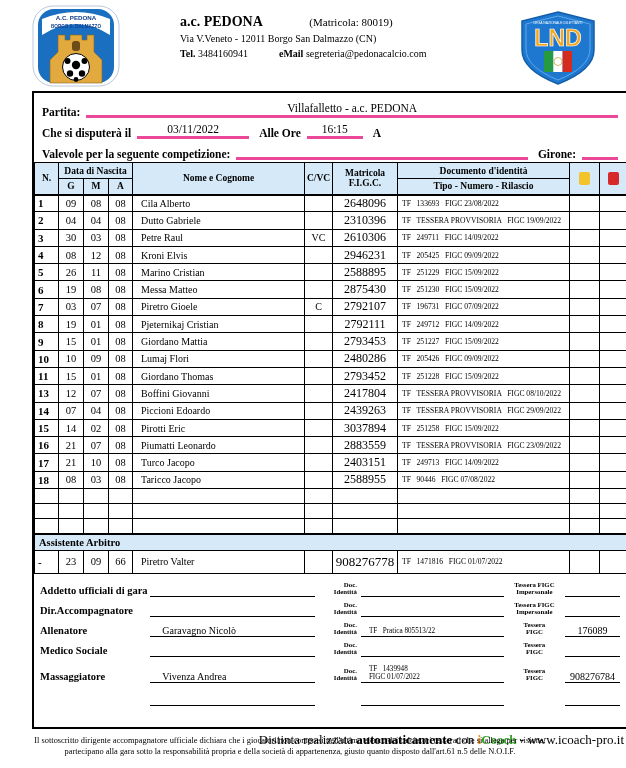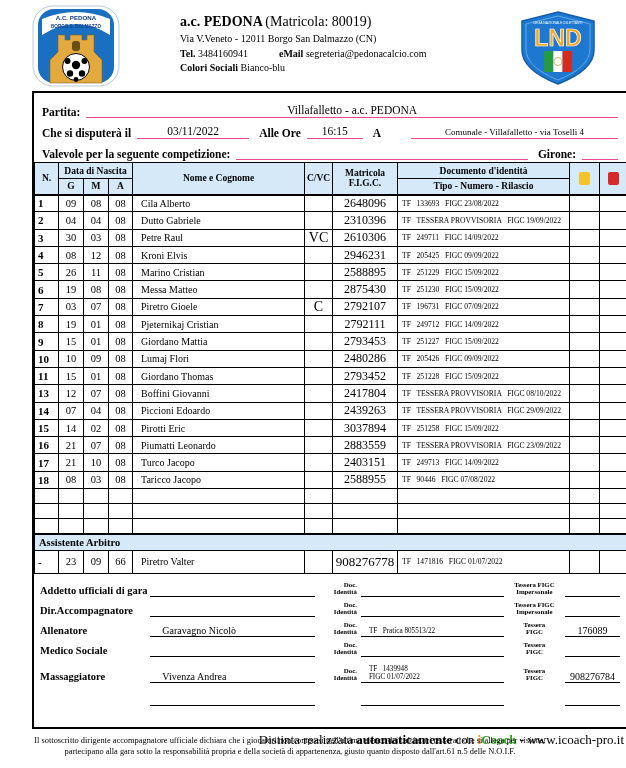--- a/index.html
+++ b/index.html
@@ -6,51 +6,51 @@
   html,body { width:626px; height:768px; background:#fff; overflow:hidden;
               font-family:"Liberation Serif", serif; color:#000; }
   .page { position:relative; width:626px; height:768px; }
 
   
   .letterhead { position:relative; height:90px; }
   .club-badge { position:absolute; left:32px; top:5px; }
   .lnd-badge  { position:absolute; right:28px; top:10px; }
   .club-info  { position:absolute; left:180px; top:12px; line-height:1.45; font-size:10px; }
   .club-title { font-size:14px; font-weight:bold; }
-  .club-sub   { font-size:14px; }
+  .club-sub   { font-size:11px;margin-left:44px; }
   .b { font-weight:bold; }
   .club-info .gap { display:inline-block; width:26px; }
 
   
   .sheet { position:absolute; left:32px; top:91px; width:598px; height:638px;
            border:2px solid #000; background:#fff; display:flex; flex-direction:column; }
 
   .match-info { padding:4px 10px 2px 8px; }
   .mline { display:flex; align-items:flex-end; height:21px; font-size:11.5px; }
   .mlabel { font-weight:bold; white-space:nowrap; margin-right:6px; }
-  .u { border-bottom:1px solid #ec4899; display:flex; justify-content:center;
+  .u { border-bottom:3px solid #ec4899; display:flex; justify-content:center;
        align-items:flex-end; min-width:30px; line-height:1.15; }
   .u.fill { flex:1; }
   .venue { font-size:9px; padding-bottom:1px; }
   .mgap { width:10px; }
 
   
   table { width:100%; border-collapse:collapse; table-layout:fixed; }
   col.c-n{width:24px} col.c-g{width:25px} col.c-m{width:25px} col.c-a{width:24px}
   col.c-cvc{width:28px} col.c-matr{width:65px} col.c-doc{width:172px}
   col.c-y{width:30px} col.c-r{width:28px}
   th,td { border:1px solid #000; overflow:hidden; }
   thead th { background:#d5e9f8; font-size:9.5px; font-weight:bold; height:16px; }
   thead { border-bottom:2px solid #000; }
   tbody tr { height:17.3px; }
   tr.empty-row { height:15.2px; }
   td.n   { font-weight:bold; font-size:11px; padding-left:3px; }
   td.d   { text-align:center; font-size:10.5px; }
   td.nm  { padding-left:8px; font-size:10px; }
-  td.cvc { text-align:center; font-size:14px; }
+  td.cvc { text-align:center; font-size:10px; }
   td.mat { text-align:center; font-size:12px; }
   td.doc { font-size:7.6px; padding-left:4px; white-space:pre; }
   tr.section-bar { height:16px; border-top:2px solid #000; }
   tr.section-bar td { background:#d5e9f8; font-weight:bold; font-size:10.5px;
                       text-align:left; padding-left:4px; }
   tr.assistant-row { height:23px; }
   tr.assistant-row td.mat { font-size:13px; }
   .card-chip { width:11px; height:13px; border-radius:2px; margin:0 auto; }
   .card-chip.yellow { background:#f3c32b; }
   .card-chip.red    { background:#d7282a; }
@@ -108,24 +108,20 @@
         <span class="club-sub">(Matricola: 80019)</span>
       </div>
       <div>Via V.Veneto - 12011 Borgo San Dalmazzo (CN)</div>
       <div>
         <span class="b">Tel.</span>
         <span>3484160941</span>
         <span class="gap"></span>
         <span class="b">eMail</span>
         <span>segreteria@pedonacalcio.com</span>
       </div>
-      <div>
-        <span class="b">Colori Sociali</span>
-        <span>Bianco-blu</span>
-      </div>
     </div>
 
     <svg class="lnd-badge" width="80" height="76" viewBox="0 0 80 76">
       <path d="M40 2 L76 11 V40 Q76 60 40 74 Q4 60 4 40 V11 Z" fill="#1e78d0" stroke="#135ea8" stroke-width="1.5"></path>
       <path d="M40 6 L72 14 V39 Q72 57 40 70 Q8 57 8 39 V14 Z" fill="none" stroke="#5ea9e8" stroke-width="1"></path>
       <text x="40" y="13.5" text-anchor="middle" font-size="3.4" fill="#ffffff" font-family="Liberation Sans, sans-serif">LEGA NAZIONALE DILETTANTI</text>
       <text x="40" y="36" text-anchor="middle" font-size="23" font-weight="bold" fill="#f2a71f" stroke="#ffffff" stroke-width="0.7" font-family="Liberation Sans, sans-serif">LND</text>
       <g>
         <rect x="26" y="41" width="9.3" height="21" fill="#259a3f"></rect>
         <rect x="35.3" y="41" width="9.3" height="21" fill="#ffffff"></rect>
@@ -144,21 +140,20 @@
       </div>
       <div class="mline">
         <span class="mlabel">Che si disputerà il</span>
         <span class="u" style="width:112px">03/11/2022</span>
         <span class="mgap"></span>
         <span class="mlabel">Alle Ore</span>
         <span class="u" style="width:56px">16:15</span>
         <span class="mgap"></span>
         <span class="mlabel">A</span>
         <span class="mgap" style="width:24px"></span>
-        <span class="u fill venue">Comunale - Villafalletto - via Toselli 4</span>
       </div>
       <div class="mline">
         <span class="mlabel">Valevole per la seguente competizione:</span>
         <span class="u fill"></span>
         <span class="mgap"></span>
         <span class="mlabel">Girone:</span>
         <span class="u" style="width:36px"></span>
       </div>
     </div>
 

